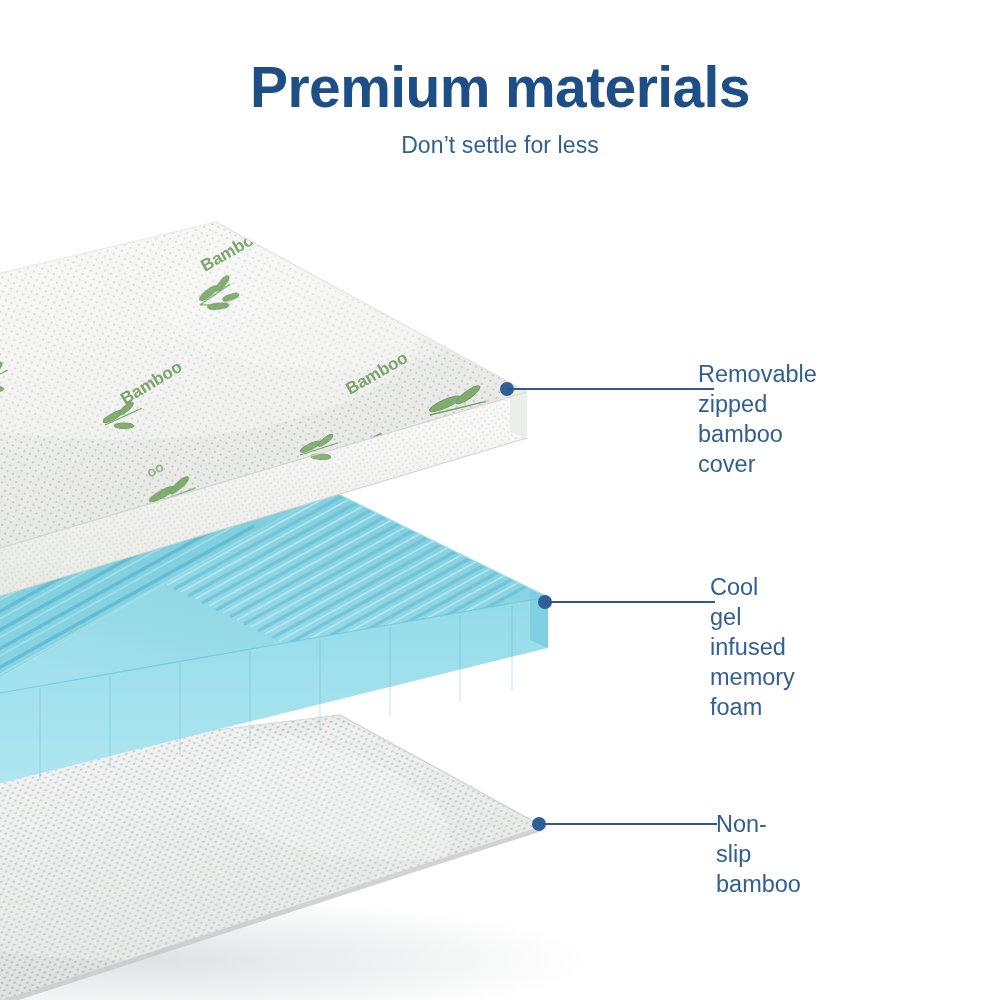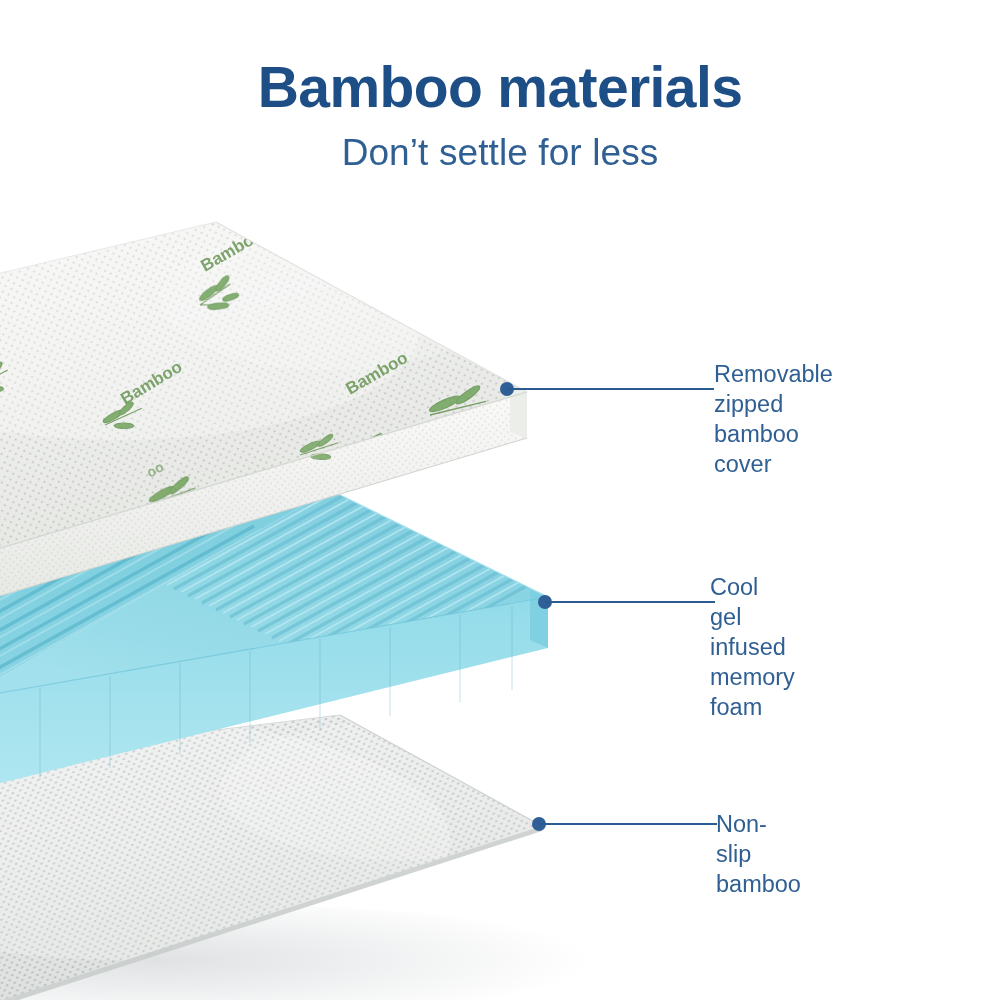--- a/index.html
+++ b/index.html
@@ -21,21 +21,21 @@
     margin-top:58px;
     font-size:57px;
     font-weight:bold;
     letter-spacing:-0.6px;
     color:#1d4e86;
     line-height:1.05;
     font-family:"Liberation Sans", sans-serif;
   }
   .subtitle{
     margin-top:14px;
-    font-size:37px;
+    font-size:23px;
     font-weight:normal;
     color:#2f5f93;
     letter-spacing:0.1px;
     font-family:"Liberation Sans", sans-serif;
   }
 
   
   .art{ position:absolute; left:0; top:0; width:1000px; height:1000px; }
   .art svg{ display:block; }
 
@@ -52,37 +52,37 @@
     position:absolute;
     font-size:23.5px;
     line-height:30px;
     color:#2f5f93;
     white-space:pre-line;
     font-family:"Liberation Sans", sans-serif;
   }
 
   #callout-cover{ left:500px; top:382px; }
   #callout-cover .lead{ width:207px; }
-  #callout-cover .ctext{ left:214px; top:-23px; }
+  #callout-cover .ctext{ left:198px; top:-23px; }
 
   #callout-gel{ left:538px; top:595px; }
   #callout-gel .lead{ width:170px; }
   #callout-gel .ctext{ left:172px; top:-23px; }
 
   #callout-base{ left:532px; top:817px; }
   #callout-base .lead{ width:178px; }
   #callout-base .ctext{ left:184px; top:-8px; }
 </style>
 </head>
 <body>
 
 <div id="stage">
 
   <div class="headings">
-    <div class="title">Bamboo materials</div>
+    <div class="title">Premium materials</div>
     <div class="subtitle">Don’t settle for less</div>
   </div>
 
   <div class="art">
   <svg width="1000" height="1000" viewBox="0 0 1000 1000" xmlns="http://www.w3.org/2000/svg">
     <defs>
 
       <linearGradient id="coverTop" x1="0" y1="0" x2="0.55" y2="1">
         <stop offset="0%" stop-color="#fbfbfa"></stop>
         <stop offset="45%" stop-color="#f4f5f2"></stop>

